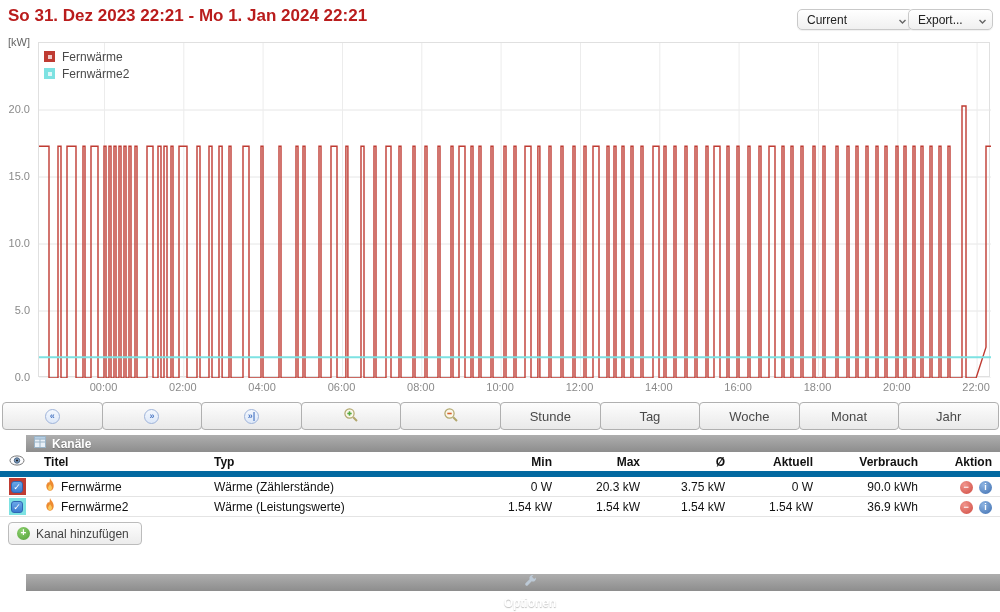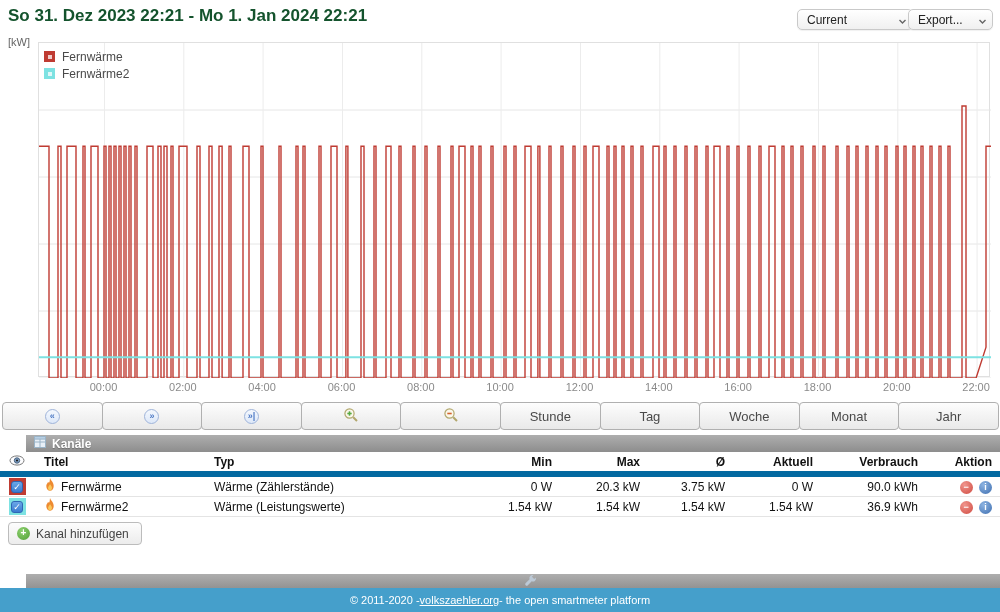--- a/index.html
+++ b/index.html
@@ -1,21 +1,21 @@
 <!DOCTYPE html>
 <html><head>
 <meta charset="utf-8">
 <style>
   * { box-sizing: border-box; margin: 0; padding: 0; }
   html,body { background:#fff; }
   body { font-family: "Liberation Sans", sans-serif; }
   #app { position:relative; width:1000px; height:612px; background:#fff; overflow:hidden; }
 
   
-  .page-title { position:absolute; left:8px; top:6px; font-size:17px; font-weight:bold; color:#14532d; }
+  .page-title { position:absolute; left:8px; top:6px; font-size:17px; font-weight:bold; color:#b91c1c; }
   .select { position:absolute; top:9px; height:21px; border:1px solid #c9c9c9; border-radius:5px;
             background:linear-gradient(#ffffff,#f0f0f0); font-size:12px; color:#222;
             padding:3px 20px 0 9px; cursor:default; box-shadow:0 1px 1px rgba(0,0,0,.06); }
   .select .chev { position:absolute; right:5px; top:5px; }
   #view-select { left:797px; width:116px; }
   #export-select { left:908px; width:85px; }
 
   
   .unit-label { position:absolute; left:8px; top:36px; font-size:11px; color:#666; }
   #plot { position:absolute; left:38px; top:42px; width:952px; height:335px; border:1px solid #e0e0e0; background:#fff; }
@@ -113,20 +113,27 @@
         <line x1="462.1" x2="462.1" y1="0" y2="335" stroke="#ececec" stroke-width="1"></line>
         <line x1="541.5" x2="541.5" y1="0" y2="335" stroke="#ececec" stroke-width="1"></line>
         <line x1="620.8" x2="620.8" y1="0" y2="335" stroke="#ececec" stroke-width="1"></line>
         <line x1="700.1" x2="700.1" y1="0" y2="335" stroke="#ececec" stroke-width="1"></line>
         <line x1="779.5" x2="779.5" y1="0" y2="335" stroke="#ececec" stroke-width="1"></line>
         <line x1="858.8" x2="858.8" y1="0" y2="335" stroke="#ececec" stroke-width="1"></line>
         <line x1="938.1" x2="938.1" y1="0" y2="335" stroke="#ececec" stroke-width="1"></line>
         <path d="M0,103.18L10.0,103.18L10.0,335L19.0,335L19.0,103.18L22.0,103.18L22.0,335L28.0,335L28.0,103.18L37.0,103.18L37.0,335L44.0,335L44.0,103.18L46.0,103.18L46.0,335L52.0,335L52.0,103.18L59.0,103.18L59.0,335L65.0,335L65.0,103.18L67.0,103.18L67.0,335L70.0,335L70.0,103.18L72.0,103.18L72.0,335L75.0,335L75.0,103.18L77.0,103.18L77.0,335L80.0,335L80.0,103.18L82.0,103.18L82.0,335L85.0,335L85.0,103.18L87.0,103.18L87.0,335L90.0,335L90.0,103.18L92.0,103.18L92.0,335L96.0,335L96.0,103.18L98.0,103.18L98.0,335L108.0,335L108.0,103.18L114.0,103.18L114.0,335L119.0,335L119.0,103.18L122.0,103.18L122.0,335L125.0,335L125.0,103.18L128.0,103.18L128.0,335L132.0,335L132.0,103.18L134.0,103.18L134.0,335L140.0,335L140.0,103.18L148.0,103.18L148.0,335L158.0,335L158.0,103.18L161.0,103.18L161.0,335L170.0,335L170.0,103.18L173.0,103.18L173.0,335L180.0,335L180.0,103.18L183.1,103.18L183.1,335L190.0,335L190.0,103.18L192.0,103.18L192.0,335L204.0,335L204.0,103.18L210.0,103.18L210.0,335L222.0,335L222.0,103.18L224.0,103.18L224.0,335L240.0,335L240.0,103.18L242.0,103.18L242.0,335L257.0,335L257.0,103.18L259.0,103.18L259.0,335L264.0,335L264.0,103.18L266.0,103.18L266.0,335L280.0,335L280.0,103.18L282.0,103.18L282.0,335L292.0,335L292.0,103.18L298.0,103.18L298.0,335L306.9,335L306.9,103.18L308.9,103.18L308.9,335L322.0,335L322.0,103.18L325.0,103.18L325.0,335L335.0,335L335.0,103.18L337.0,103.18L337.0,335L347.0,335L347.0,103.18L352.0,103.18L352.0,335L360.0,335L360.0,103.18L362.0,103.18L362.0,335L374.0,335L374.0,103.18L376.0,103.18L376.0,335L386.0,335L386.0,103.18L388.0,103.18L388.0,335L399.0,335L399.0,103.18L401.0,103.18L401.0,335L412.0,335L412.0,103.18L414.0,103.18L414.0,335L420.0,335L420.0,103.18L426.0,103.18L426.0,335L432.0,335L432.0,103.18L434.0,103.18L434.0,335L440.0,335L440.0,103.18L442.0,103.18L442.0,335L452.0,335L452.0,103.18L454.0,103.18L454.0,335L465.0,335L465.0,103.18L467.0,103.18L467.0,335L475.0,335L475.0,103.18L477.0,103.18L477.0,335L486.0,335L486.0,103.18L492.0,103.18L492.0,335L498.9,335L498.9,103.18L500.9,103.18L500.9,335L510.0,335L510.0,103.18L512.0,103.18L512.0,335L522.0,335L522.0,103.18L524.0,103.18L524.0,335L534.0,335L534.0,103.18L536.0,103.18L536.0,335L545.0,335L545.0,103.18L547.0,103.18L547.0,335L554.0,335L554.0,103.18L560.0,103.18L560.0,335L568.0,335L568.0,103.18L570.0,103.18L570.0,335L575.0,335L575.0,103.18L577.0,103.18L577.0,335L583.0,335L583.0,103.18L585.0,103.18L585.0,335L592.0,335L592.0,103.18L594.0,103.18L594.0,335L602.0,335L602.0,103.18L604.0,103.18L604.0,335L614.0,335L614.0,103.18L620.0,103.18L620.0,335L625.0,335L625.0,103.18L627.0,103.18L627.0,335L635.0,335L635.0,103.18L637.0,103.18L637.0,335L646.0,335L646.0,103.18L648.0,103.18L648.0,335L656.0,335L656.0,103.18L658.0,103.18L658.0,335L667.0,335L667.0,103.18L669.0,103.18L669.0,335L675.0,335L675.0,103.18L681.0,103.18L681.0,335L688.0,335L688.0,103.18L690.0,103.18L690.0,335L698.0,335L698.0,103.18L700.0,103.18L700.0,335L709.0,335L709.0,103.18L711.0,103.18L711.0,335L720.0,335L720.0,103.18L722.0,103.18L722.0,335L730.0,335L730.0,103.18L736.0,103.18L736.0,335L743.0,335L743.0,103.18L745.0,103.18L745.0,335L752.0,335L752.0,103.18L754.0,103.18L754.0,335L762.0,335L762.0,103.18L764.0,103.18L764.0,335L774.0,335L774.0,103.18L776.0,103.18L776.0,335L784.0,335L784.0,103.18L786.0,103.18L786.0,335L797.0,335L797.0,103.18L799.0,103.18L799.0,335L808.0,335L808.0,103.18L810.0,103.18L810.0,335L817.0,335L817.0,103.18L819.0,103.18L819.0,335L827.0,335L827.0,103.18L829.0,103.18L829.0,335L837.0,335L837.0,103.18L839.0,103.18L839.0,335L846.0,335L846.0,103.18L848.0,103.18L848.0,335L857.0,335L857.0,103.18L859.0,103.18L859.0,335L865.0,335L865.0,103.18L867.0,103.18L867.0,335L874.0,335L874.0,103.18L876.0,103.18L876.0,335L882.0,335L882.0,103.18L884.0,103.18L884.0,335L891.0,335L891.0,103.18L893.0,103.18L893.0,335L900.0,335L900.0,103.18L902.0,103.18L902.0,335L909.0,335L909.0,103.18L911.0,103.18L911.0,335L923.0,335L923.0,62.98000000000002L927.0,62.98000000000002L927.0,335L937.1,335L947.0,304.18L947.0,103.18L952,103.18" fill="none" stroke="#bf3b32" stroke-width="1.4"></path>
         <line x1="0" x2="952" y1="314.364" y2="314.364" stroke="#7de2e2" stroke-width="2"></line>
       </svg></div>
+  <div id="y-labels">
+      <div style="top: 61px;">20.0</div>
+      <div style="top: 128px;">15.0</div>
+      <div style="top: 195px;">10.0</div>
+      <div style="top: 262px;">5.0</div>
+      <div style="top: 329px;">0.0</div>
+    </div>
   <div id="x-labels">
       <div style="left: 40.4976px;">00:00</div>
       <div style="left: 119.799px;">02:00</div>
       <div style="left: 199.101px;">04:00</div>
       <div style="left: 278.498px;">06:00</div>
       <div style="left: 357.799px;">08:00</div>
       <div style="left: 437.101px;">10:00</div>
       <div style="left: 516.498px;">12:00</div>
       <div style="left: 595.799px;">14:00</div>
       <div style="left: 675.101px;">16:00</div>
@@ -276,19 +283,14 @@
 
   <div class="section-bar" id="optionen-bar">
     <span>
       <svg width="13" height="13" viewBox="0 0 13 13">
         <path d="M11.8 3.4A3.1 3.1 0 0 1 7.7 7.3L3.6 11.4A1.5 1.5 0 0 1 1.5 9.3L5.6 5.2A3.1 3.1 0 0 1 9.5 1.1L7.9 2.7 10.2 5Z" fill="#bcc9d6"></path>
       </svg>
     </span>
     <span>Optionen</span>
   </div>
 
-  <div id="footer">
-    <span>© 2011-2020 - </span>
-      <a>volkszaehler.org</a>
-      <span> - the open smartmeter platform</span>
-  </div>
 
 </div>
 
 </body></html>

